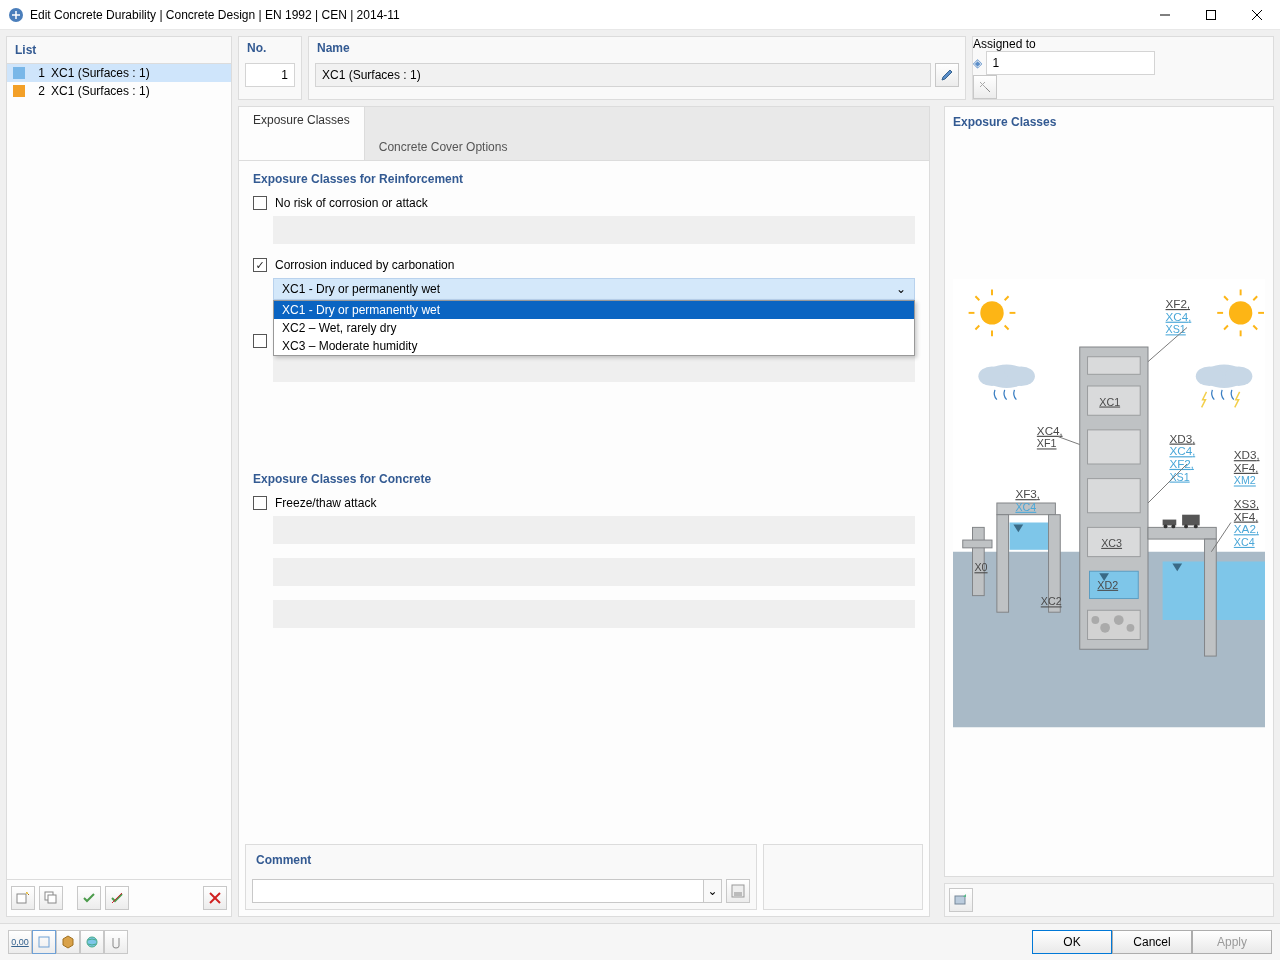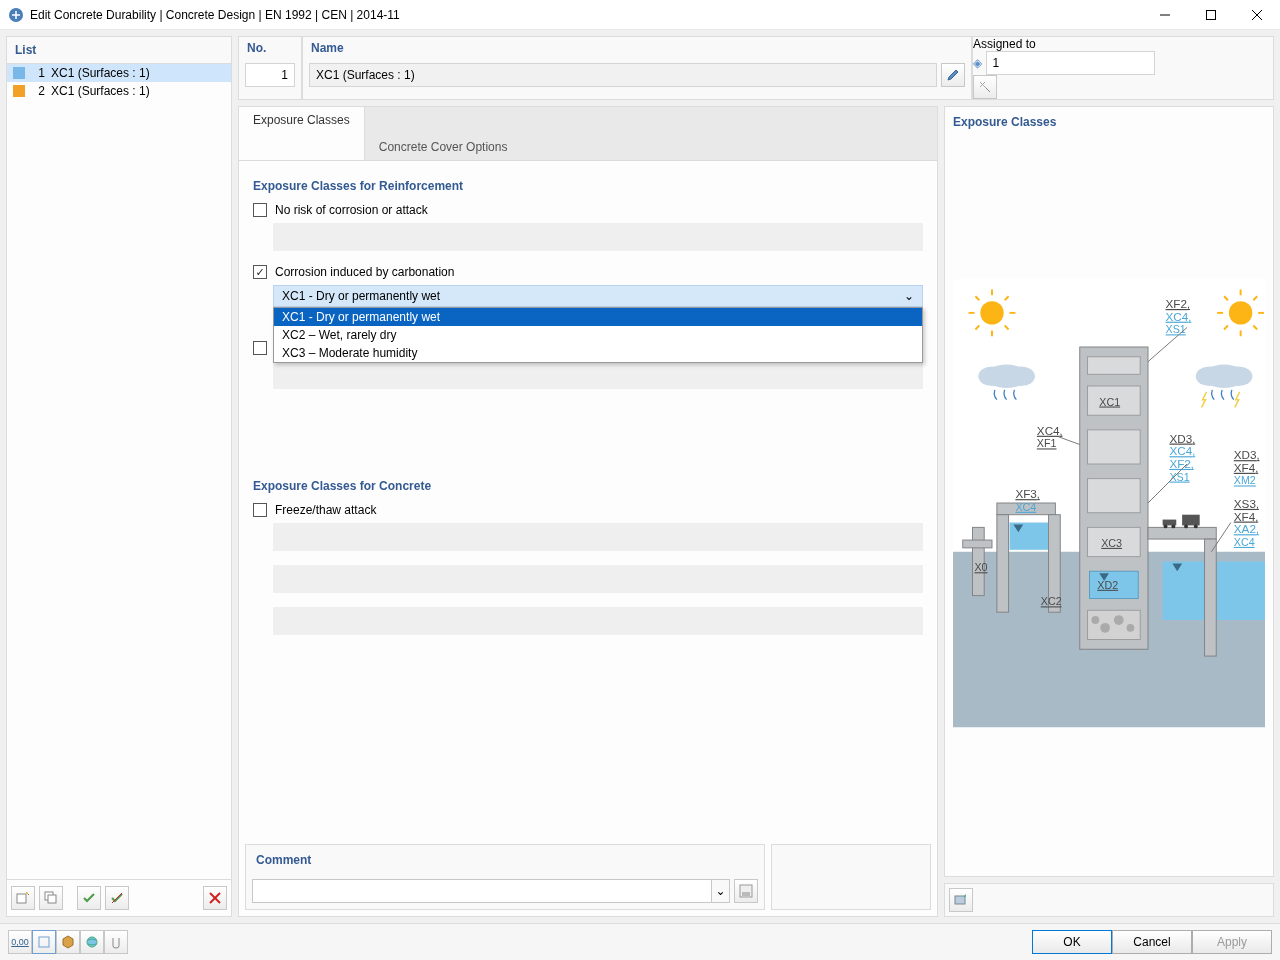--- a/index.html
+++ b/index.html
@@ -22,40 +22,40 @@
 .list-row.selected { background: #cfe5fb; }
 .list-row .sq { width: 12px; height: 12px; }
 .list-row .num { width: 14px; text-align: right; }
 .list-foot { padding: 6px 4px; display: flex; gap: 4px; border-top: 1px solid #dcdcdc; }
 .tbtn { width: 24px; height: 24px; border: 1px solid #c8c8c8; background: linear-gradient(#fff,#ececec); display:flex; align-items:center; justify-content:center; }
 .tbtn svg{width:14px;height:14px;}
 .spacer{flex:1;}
 
 .center { flex: 1; display: flex; flex-direction: column; gap: 6px; }
 
-.hdr-row { display: flex; }
+.hdr-row { display: flex; gap: 6px; }
 .hdr-box { border:1px solid #dcdcdc; background:#f9f9f9;}
 .hdr-box .lbl { color:#335a92; font-weight:600; padding:4px 8px; }
 .hdr-box .val-row{ padding:4px 6px; display:flex; gap:4px; }
 .no-box{width:64px;}
 .name-box{flex:1;}
 .input-flat{ background:#f1f1f1; border:1px solid #d4d4d4; padding:3px 6px; height:24px; line-height:16px; flex:1;}
 .input-flat.right{text-align:right; background:#fff;}
 .icon-btn{ width:24px; height:24px; border:1px solid #c8c8c8; background:linear-gradient(#fff,#ececec); display:flex; align-items:center; justify-content:center;}
 
 .assigned{ width:302px; border:1px solid #dcdcdc; background:#f9f9f9;}
 .assigned .val-row input{ background:#fff;}
 
 .tabs { flex:1; display:flex; flex-direction:column; border:1px solid #dcdcdc; background:#fdfdfd;}
 .tabstrip{ display:flex; background:#e9e9e9; border-bottom:1px solid #dcdcdc;}
 .tab{ padding:6px 14px; color:#333; }
 .tab.active{ background:#fdfdfd; border-right:1px solid #dcdcdc;}
 .tab:not(.active){color:#555;margin-top:27px;}
 
-.tab-body{ flex:1; padding:12px 14px; overflow:auto;}
+.tab-body{ flex:1; padding:5px 14px; overflow:auto;}
 .section-title{ color:#335a92; font-weight:600; margin:6px 0 10px 0;}
 .chk-row{ display:flex; align-items:center; gap:8px; margin:4px 0;}
 .chk{ width:14px; height:14px; border:1px solid #555; display:flex; align-items:center; justify-content:center; background:#fff;}
 .chk.checked::after{content:"✓"; font-size:11px; line-height:11px; color:#222;}
 .gray-band{ background:#efefef; height:28px; margin:6px 0 14px 20px;}
 
 .dropdown-wrap{ position:relative; margin:6px 0 0 20px;}
 .dropdown-sel{ background:#d4e8fa; border:1px solid #b9d2ed; padding:4px 8px; display:flex; align-items:center; justify-content:space-between; height:22px;}
 .dropdown-list{ position:absolute; left:0; right:0; top:22px; background:#fff; border:1px solid #999; box-shadow:2px 2px 4px rgba(0,0,0,.2); z-index:10;}
 .dd-item{ padding:2px 8px; }
@@ -202,21 +202,21 @@
           <div class="icon-btn">
               <svg width="14" height="14" viewBox="0 0 14 14">
                 <path d="M2 2l6 6M7 2l-5 5" stroke="#aaa"></path>
                 <path d="M8 8l4 4" stroke="#888"></path>
               </svg>
             </div>
         </div>
       </div>
     </div>
 
-    <div style="display:flex; gap:6px; flex:1; min-height:0;">
+    <div style="display:flex; gap:14px; flex:1; min-height:0;">
 
       <div class="tabs">
         <div class="tabstrip">
           <div class="tab active">Exposure Classes</div>
           <div class="tab">Concrete Cover Options</div>
         </div>
         <div class="tab-body">
           <div class="section-title">Exposure Classes for Reinforcement</div>
 
           <div class="chk-row">

